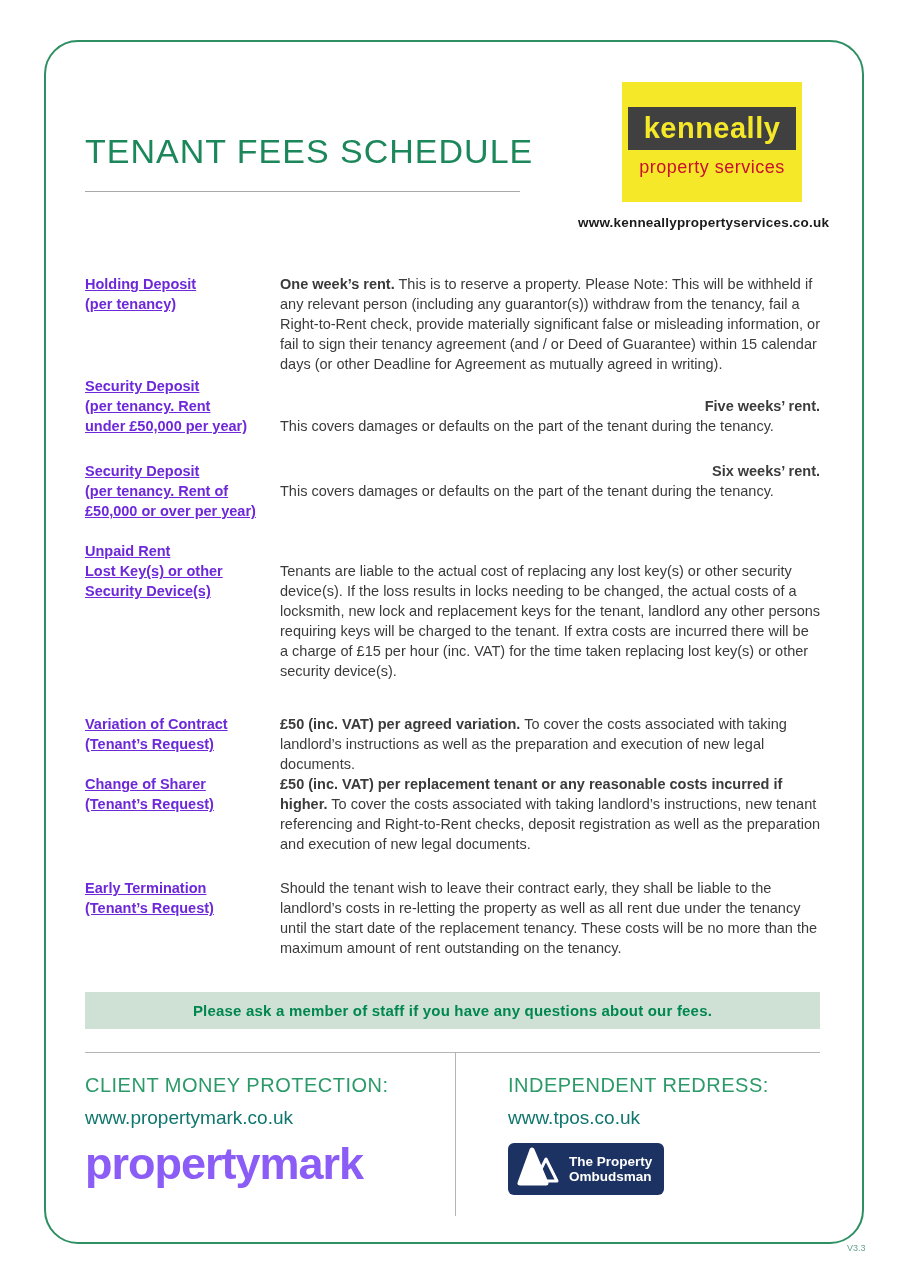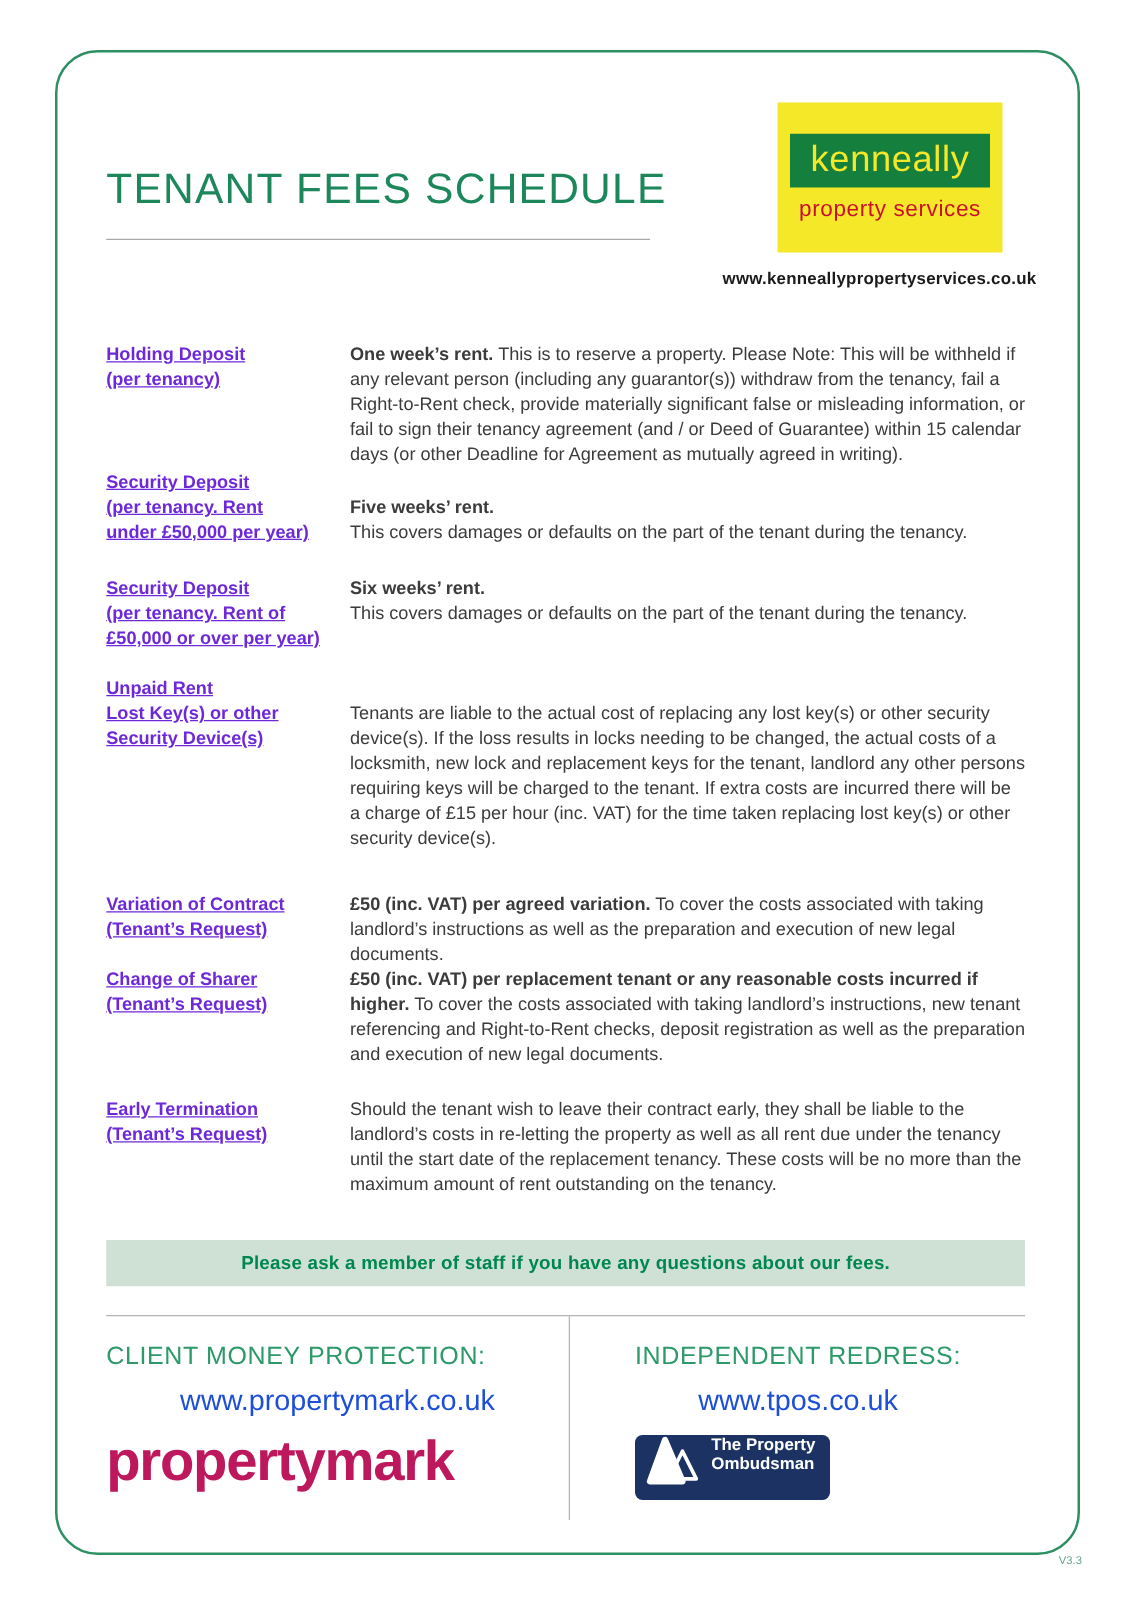--- a/index.html
+++ b/index.html
@@ -24,37 +24,37 @@
   .doc-subtitle{
     margin:0;font-size:21px;line-height:27px;letter-spacing:.5px;
     color:#3f9a7a;white-space:pre-line;
   }
   .logo-block{width:242px;padding-top:4px;}
   .logo-box{
     width:180px;height:120px;background:#f5e829;margin-left:auto;margin-right:18px;
     display:flex;flex-direction:column;align-items:center;justify-content:center;
   }
   .logo-red{
-    background:#15803d;color:#f5e829;font-size:29px;font-weight:400;
+    background:#404040;color:#f5e829;font-size:29px;font-weight:700;
     padding:7px 16px;line-height:1;letter-spacing:.5px;
   }
   .logo-tagline{color:#c8102e;font-size:18px;margin-top:7px;letter-spacing:.5px;}
   .logo-website{
     margin-top:13px;text-align:right;padding-right:2px;
     font-size:13.5px;font-weight:bold;color:#1a1a1a;letter-spacing:.2px;
   }
 
   
   .fees{margin-top:44px;}
   .fee-row{
     display:grid;grid-template-columns:195px 540px;
     font-size:14.5px;line-height:20px;
   }
   .fee-label{font-weight:bold;white-space:pre-line;padding-right:12px;color:#6d28d9;text-decoration:underline;}
-  .lead{font-weight:bold;}
+  .lead{font-weight:bold;text-align:right;}
   .lead-block .lead{display:block;}
   .desc-offset .fee-desc{padding-top:20px;}
   .mb2{margin-bottom:2px;}
   .mb19{}
   .mb20{margin-bottom:20px;}
   .mb24{margin-bottom:24px;}
   .mb25{margin-bottom:25px;}
   .mb26{}
   .mb33{margin-bottom:33px;}
 
@@ -64,28 +64,28 @@
     display:flex;align-items:center;justify-content:center;
     font-size:15px;font-weight:bold;color:#00874f;letter-spacing:.2px;
   }
 
   
   .footer-rule{border:none;border-top:1px solid #b5b5b5;margin:23px 0 0 0;}
   .footer{display:flex;}
   .footer-left{width:370px;border-right:1px solid #b5b5b5;padding-top:21px;min-height:142px;}
   .footer-right{padding:21px 0 0 52px;}
   .footer-heading{margin:0;font-size:20px;font-weight:400;letter-spacing:.5px;color:#2b9a68;white-space:nowrap;}
-  .footer-url{margin-top:10px;font-size:23px;color:#1d4ed8;text-align:center;}
+  .footer-url{margin-top:10px;font-size:19px;color:#0f766e;}
   .pm-logo{
-    margin-top:12px;font-size:45px;font-weight:bold;color:#be185d;
+    margin-top:12px;font-size:45px;font-weight:bold;color:#8b5cf6;
     letter-spacing:-1px;line-height:1;
   }
   .tpo-logo{
     margin-top:14px;width:156px;height:52px;background:#1c3263;border-radius:6px;
-    display:flex;padding:0 8px;box-sizing:border-box;gap:7px;
+    display:flex;align-items:center;padding:0 8px;box-sizing:border-box;gap:7px;
   }
   .tpo-text{color:#ffffff;font-size:13.5px;font-weight:bold;line-height:15px;white-space:pre-line;}
   .version{
     position:absolute;left:847px;top:1243px;font-size:9px;color:#6aa28b;
   }
 </style>
 </head>
 <body>
 
 <div class="page">

